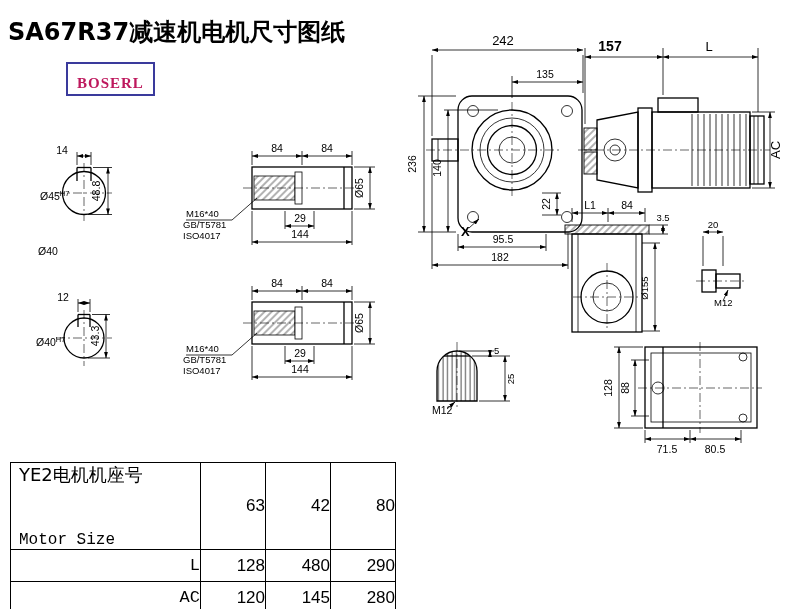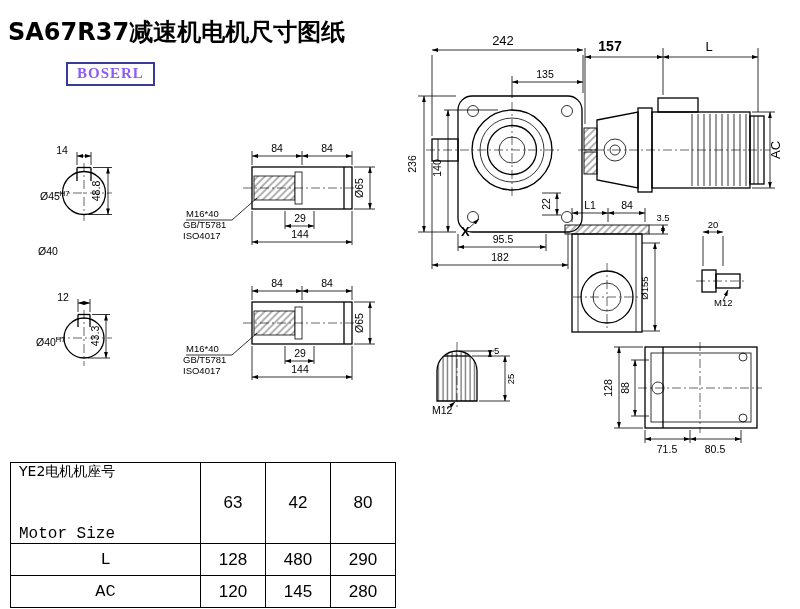--- a/index.html
+++ b/index.html
@@ -1,33 +1,33 @@
 <!DOCTYPE html>
 <html><head>
 <meta charset="utf-8">
 <style>
   html,body{margin:0;padding:0;}
   body{width:800px;height:609px;background:#fff;position:relative;overflow:hidden;
        font-family:"Liberation Sans",sans-serif;color:#000;}
   .title{position:absolute;left:8px;top:16px;font-size:24px;font-weight:bold;
          font-family:"DejaVu Sans","Liberation Sans",sans-serif;white-space:nowrap;}
-  .logo{position:absolute;left:66px;top:62px;border:2px solid #3a3a9c;padding:1px 9px 2px 9px;
-        color:#8b5cf6;font-family:"Liberation Serif",serif;font-size:15px;font-weight:bold;letter-spacing:1px;}
+  .logo{position:absolute;left:66px;top:62px;border:2px solid #3a3a9c;padding:11px 9px 2px 9px;
+        color:#be185d;font-family:"Liberation Serif",serif;font-size:15px;font-weight:bold;letter-spacing:1px;}
   svg{position:absolute;left:0;top:0;}
   svg text{font-family:"Liberation Sans",sans-serif;font-size:10.5px;fill:#000;}
   svg text.t9{font-size:9.5px;}
   svg text.t13{font-size:13px;}
   svg text.t14{font-size:14px;font-weight:bold;}
   .ol{fill:none;stroke:#000;stroke-width:1.3;}
   .tl{fill:none;stroke:#000;stroke-width:0.8;}
   .cl{fill:none;stroke:#000;stroke-width:0.6;stroke-dasharray:9 3 2 3;}
   table.spec{position:absolute;left:10px;top:462px;border-collapse:collapse;table-layout:fixed;}
-  table.spec td{border:1.5px solid #000;text-align:center;font-size:17px;height:31px;padding:0;}
+  table.spec td{border:1.5px solid #000;text-align:right;font-size:17px;height:31px;padding:0;}
   table.spec td.hd{text-align:left;padding-left:8px;height:46px;}
-  .hd .cn{font-size:14px;font-family:"DejaVu Sans","Liberation Sans",sans-serif;}
+  .hd .cn{font-size:18px;font-family:"DejaVu Sans","Liberation Sans",sans-serif;}
   .hd .en{font-size:16px;font-family:"Liberation Mono",monospace;margin-top:44px;}
   td.lbl{font-family:"Liberation Mono",monospace;font-size:16px;}
 </style>
 </head>
 <body>
 
 <div class="title">SA67R37减速机电机尺寸图纸</div>
 <div class="logo">BOSERL</div>
 
 <svg width="800" height="460" viewBox="0 0 800 460">

